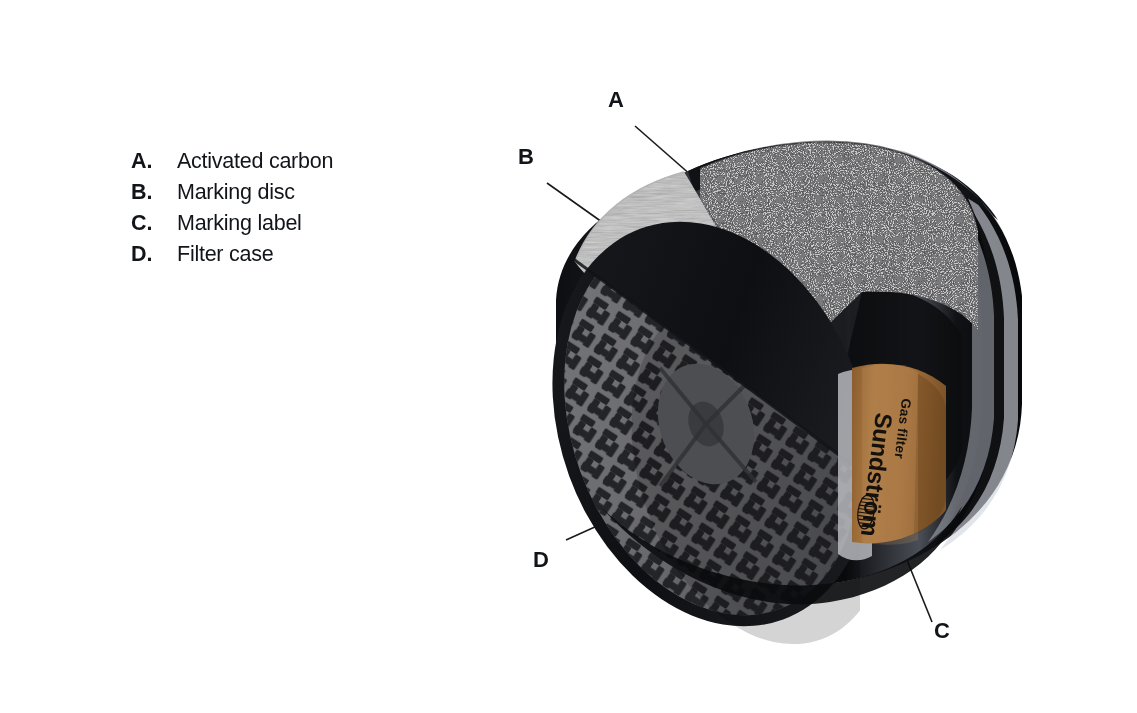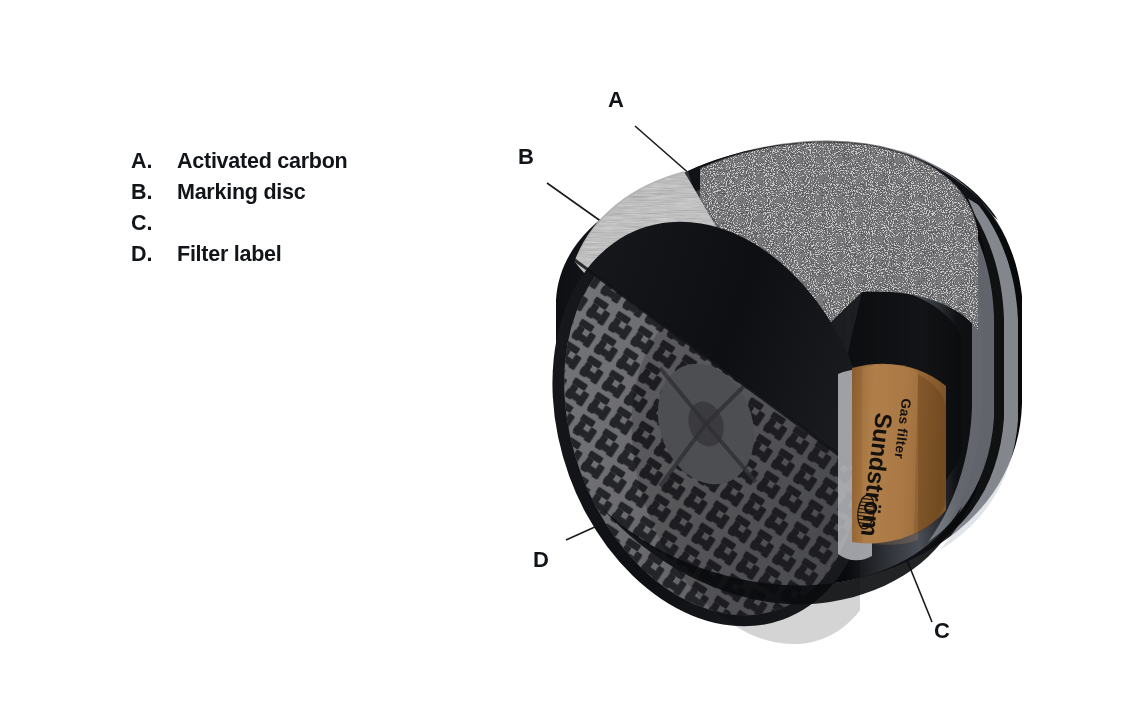--- a/index.html
+++ b/index.html
@@ -41,21 +41,21 @@
   .legend-key {
     width: 46px;
     flex: 0 0 46px;
     font-size: 21.5px;
     font-weight: bold;
     color: #111418;
     letter-spacing: -0.1px;
   }
   .legend-text {
     font-size: 21.5px;
-    font-weight: bold;
+    font-weight: normal;
     color: #111418;
     letter-spacing: -0.25px;
   }
 
   
   .callout {
     position: absolute;
     font-size: 22px;
     font-weight: bold;
     color: #111418;
@@ -91,24 +91,25 @@
     <div class="legend-row">
       <span class="legend-key">A.</span>
       <span class="legend-text">Activated carbon</span>
     </div>
     <div class="legend-row">
       <span class="legend-key">B.</span>
       <span class="legend-text">Marking disc</span>
     </div>
     <div class="legend-row">
       <span class="legend-key">C.</span>
+      <span class="legend-text">Marking label</span>
     </div>
     <div class="legend-row">
       <span class="legend-key">D.</span>
-      <span class="legend-text">Filter label</span>
+      <span class="legend-text">Filter case</span>
     </div>
   </div>
 
   <div class="callout" id="callout-a">A</div>
   <div class="callout" id="callout-b">B</div>
   <div class="callout" id="callout-d">D</div>
   <div class="callout" id="callout-c">C</div>
 
   <svg id="artwork" viewBox="0 0 1137 713">
     <defs>

